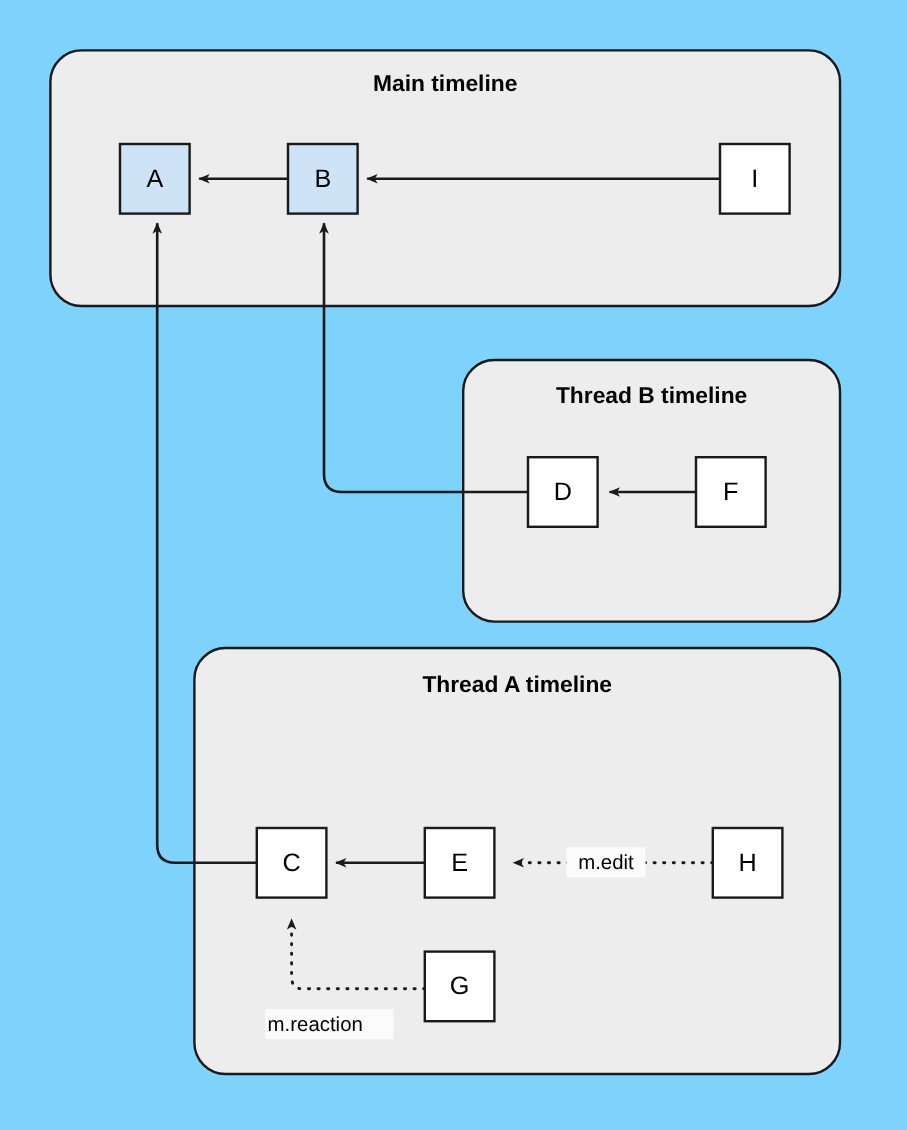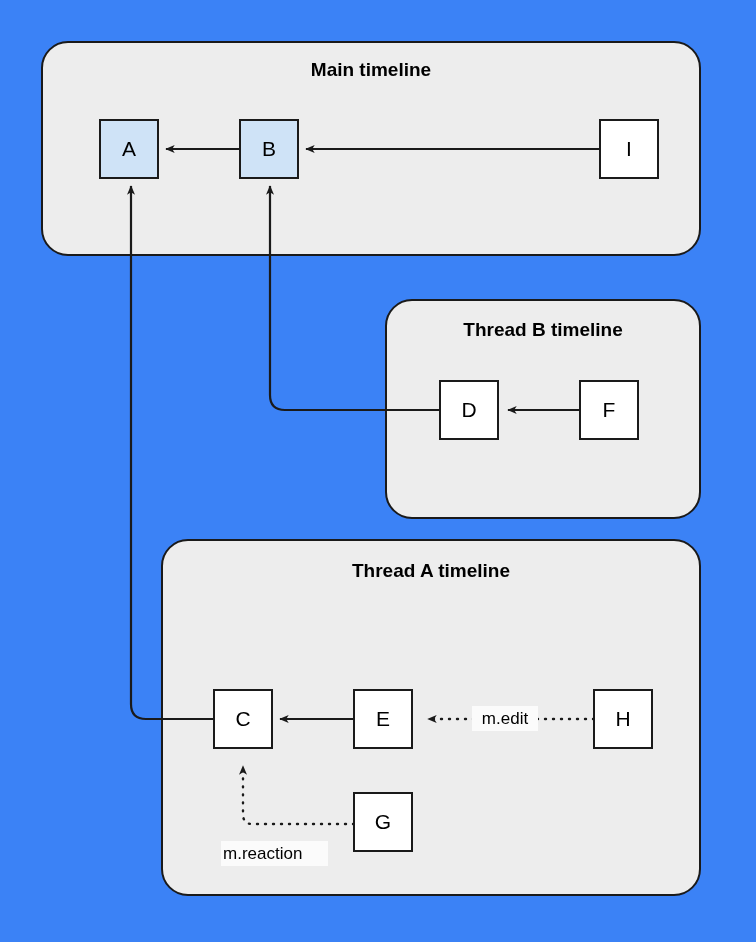--- a/index.html
+++ b/index.html
@@ -8,21 +8,21 @@
     padding: 0;
     background: #ffffff;
   }
   body {
     font-family: "Liberation Sans", sans-serif;
   }
   #diagram-root {
     position: relative;
     width: 756px;
     height: 942px;
-    background: #3b82f6;
+    background: #7dd3fc;
     overflow: hidden;
   }
   svg#diagram-svg {
     position: absolute;
     left: 0;
     top: 0;
     width: 756px;
     height: 942px;
   }
   .group-rect {

